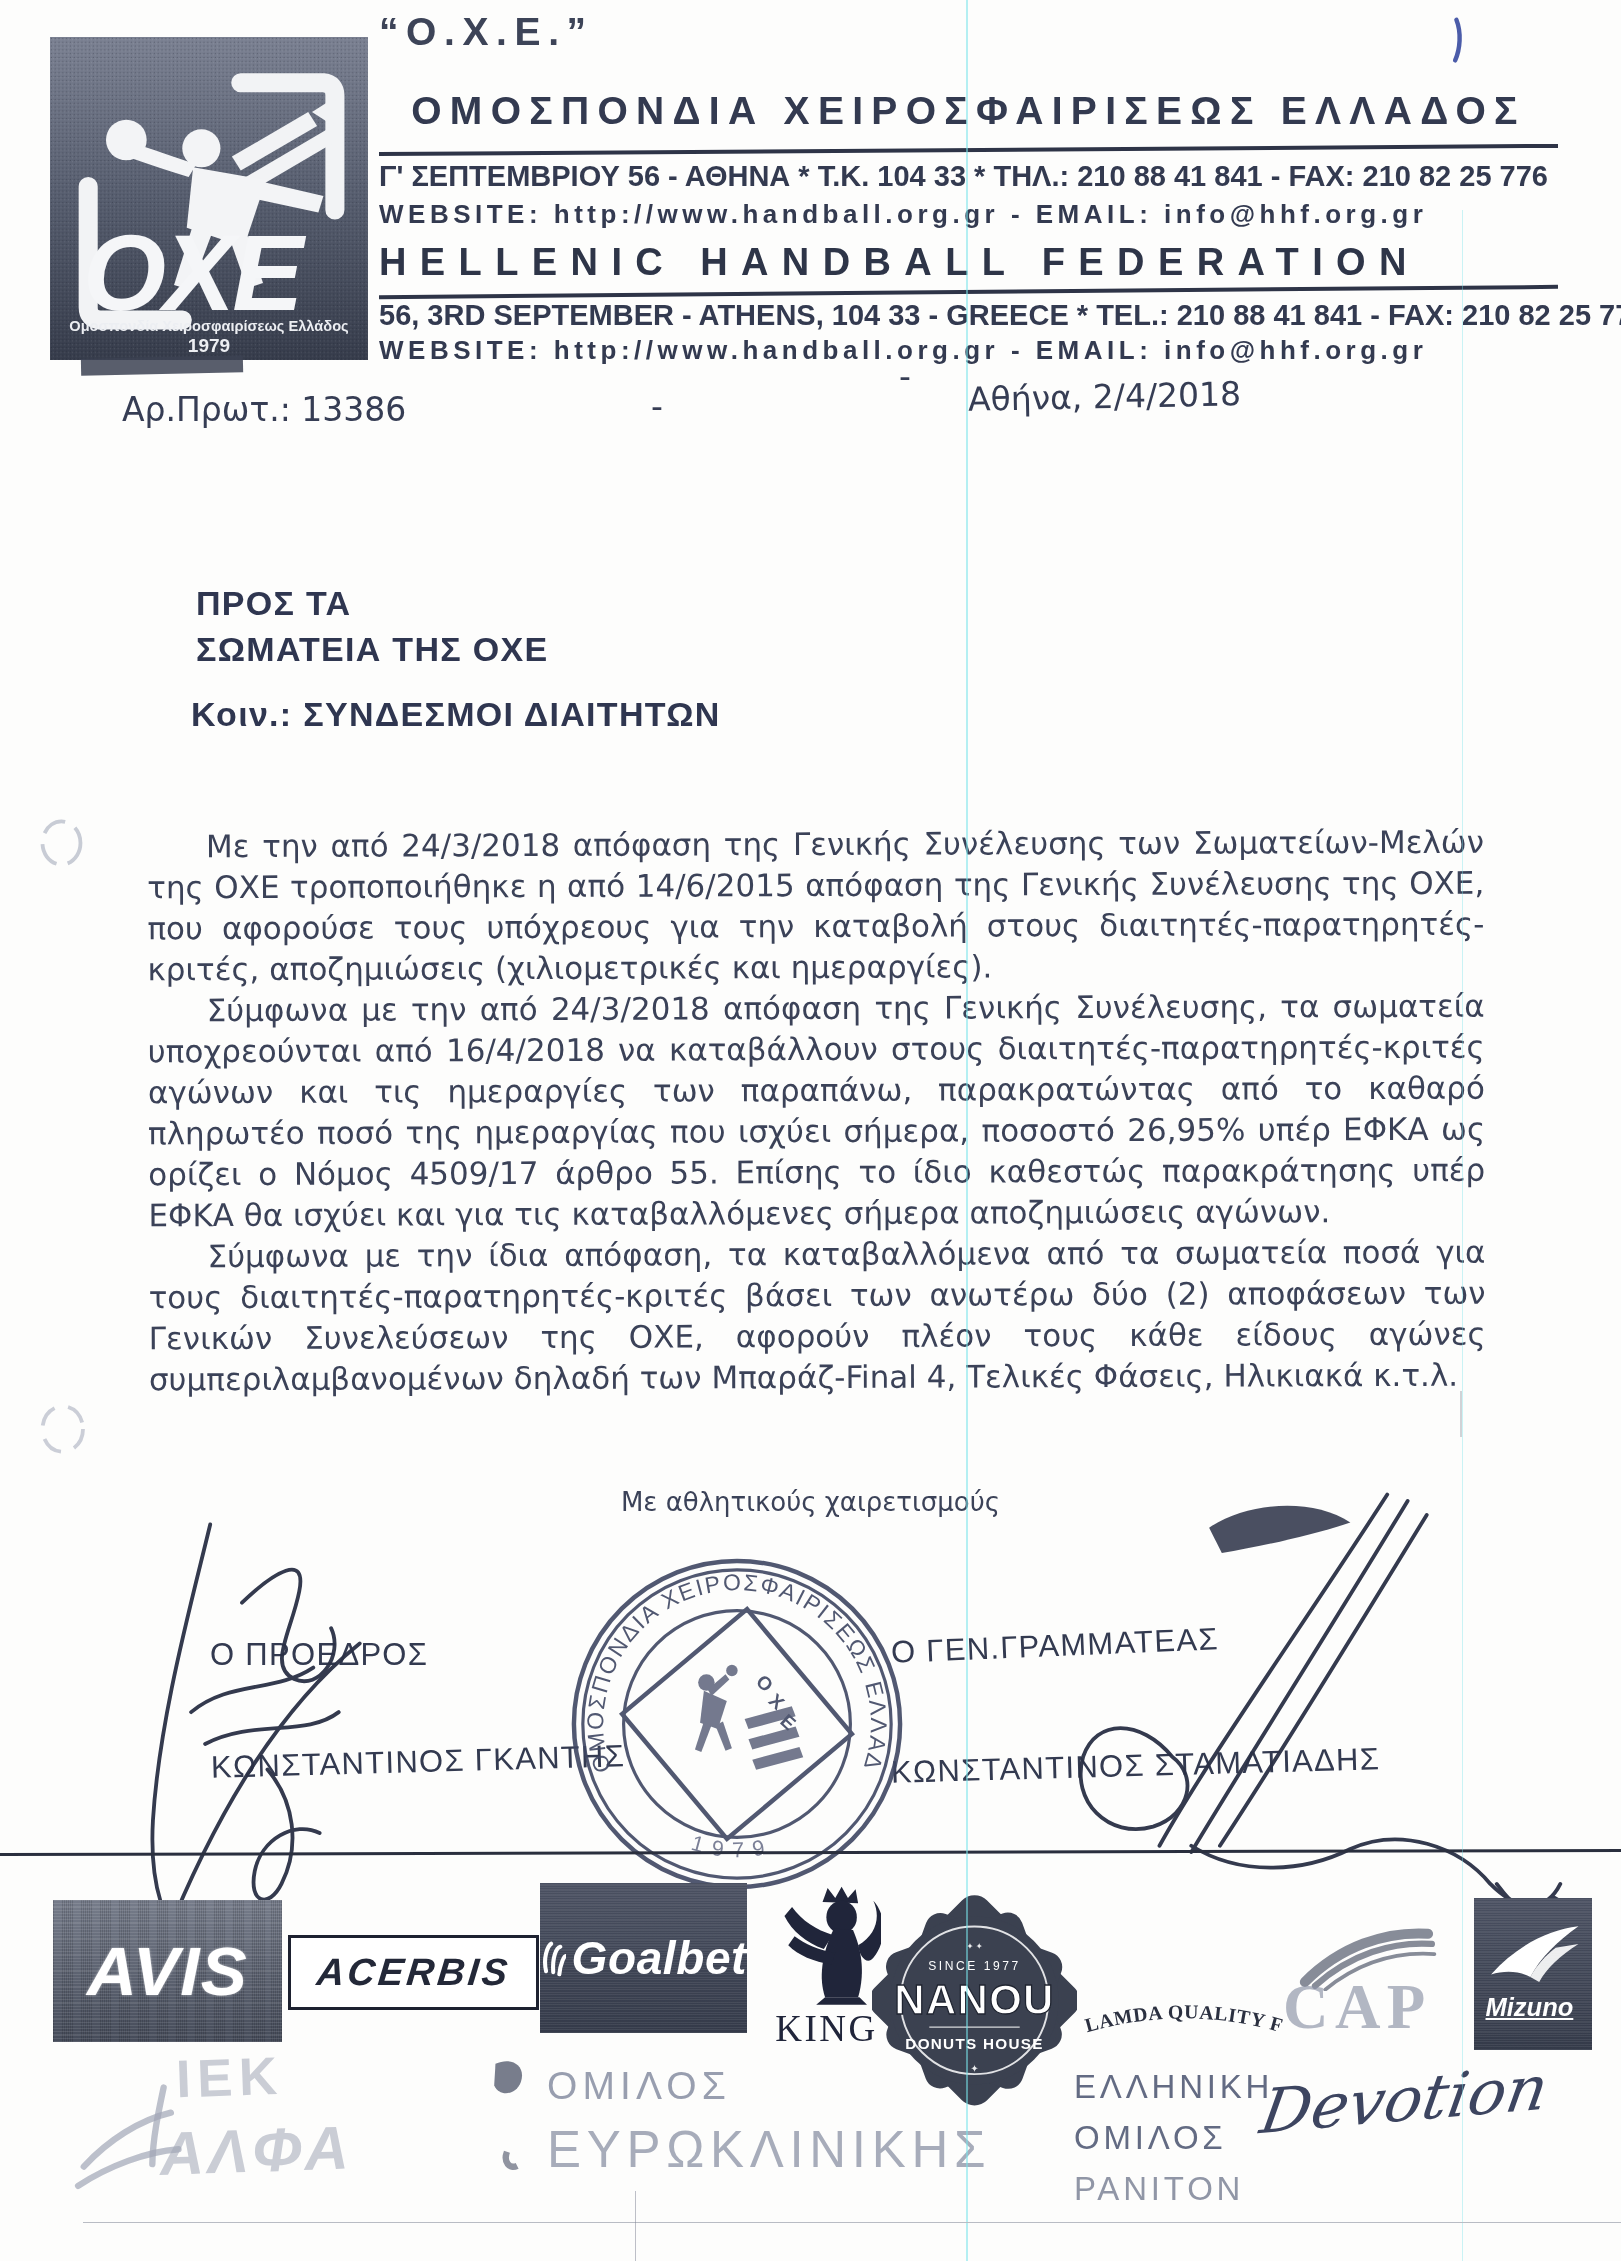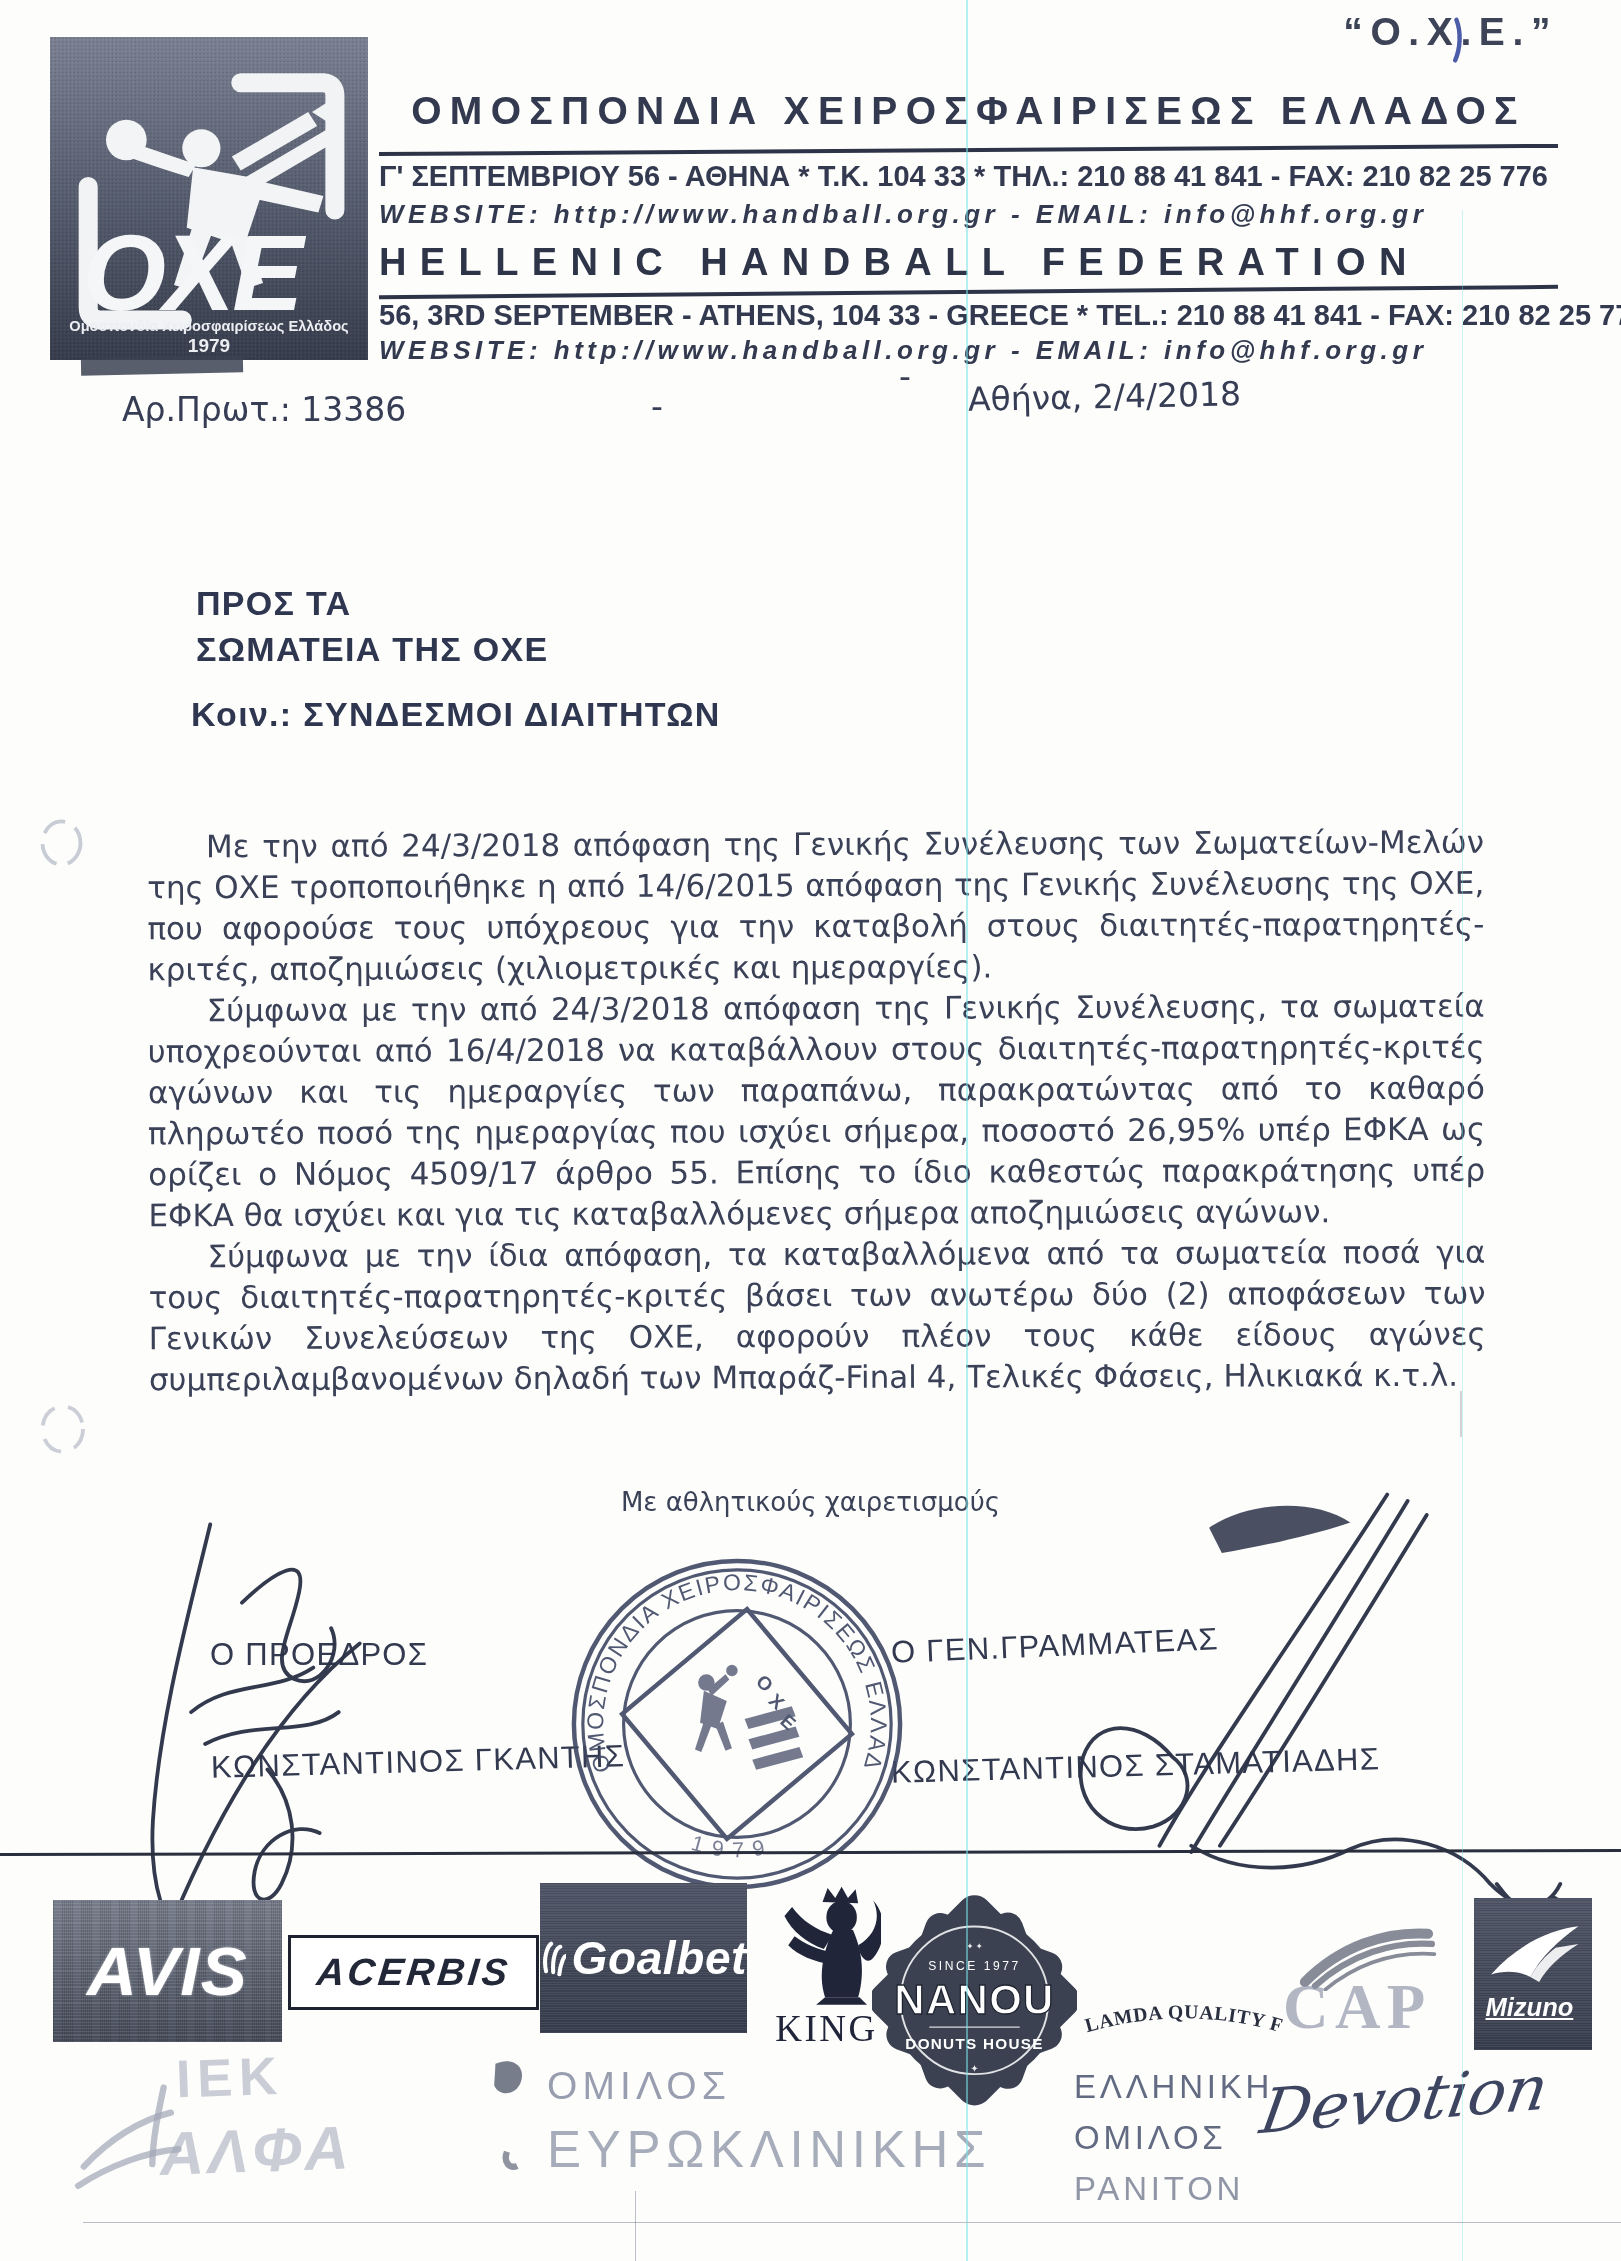--- a/index.html
+++ b/index.html
@@ -1,29 +1,29 @@
 <!DOCTYPE html>
 <html style="font-size:10.2px"><head>
 <meta charset="utf-8">
 <style>
   html,body{margin:0;padding:0;background:#e8e8e8;}
   .page{position:relative;width:1621px;height:2261px;background:#fdfdfc;overflow:hidden;
         font-family:"DejaVu Sans",sans-serif;color:#3a4156;}
   .abs{position:absolute;}
   .nowrap{white-space:nowrap;}
   
-  .h-abbr{left:379px;top:10.2px;width:1179px;text-align:right;font-family:"Liberation Sans",sans-serif;
+  .h-abbr{left:379px;top:10.2px;width:1179px;text-align:left;font-family:"Liberation Sans",sans-serif;
           font-weight:bold;font-size:39px;letter-spacing:7.6px;color:#3d4458;}
   .h-org-gr{left:379px;top:89px;width:1179px;text-align:center;font-family:"Liberation Sans",sans-serif;
           font-weight:bold;font-size:39px;letter-spacing:8.3px;color:#333a50;}
   .rule{height:3.8px;background:#2e3447;}
   .h-addr{left:379px;top:160px;width:1179px;font-family:"Liberation Sans",sans-serif;font-weight:bold;
           font-size:29px;color:#333a50;}
   .h-web{left:379px;top:199px;width:1179px;font-family:"Liberation Sans",sans-serif;font-weight:bold;
-          font-size:26px;letter-spacing:4.5px;color:#333a50;font-style:italic;}
+          font-size:26px;letter-spacing:4.5px;color:#333a50;}
   .h-org-en{left:379px;top:241px;width:1179px;font-family:"Liberation Sans",sans-serif;font-weight:bold;
           font-size:38px;letter-spacing:13.4px;color:#2e3548;}
   
   .meta-txt{font-size:33px;color:#363d54;}
   
   .rcpt{font-family:"Liberation Sans",sans-serif;font-weight:bold;font-size:34px;letter-spacing:1.3px;color:#2f3650;}
   
   .body-block{left:148px;top:824px;width:1337px;font-size:31px;line-height:41px;color:#3b4258;
               text-align:justify;transform:rotate(-0.2deg);}
   .body-block p{margin:0;text-indent:59px;}

